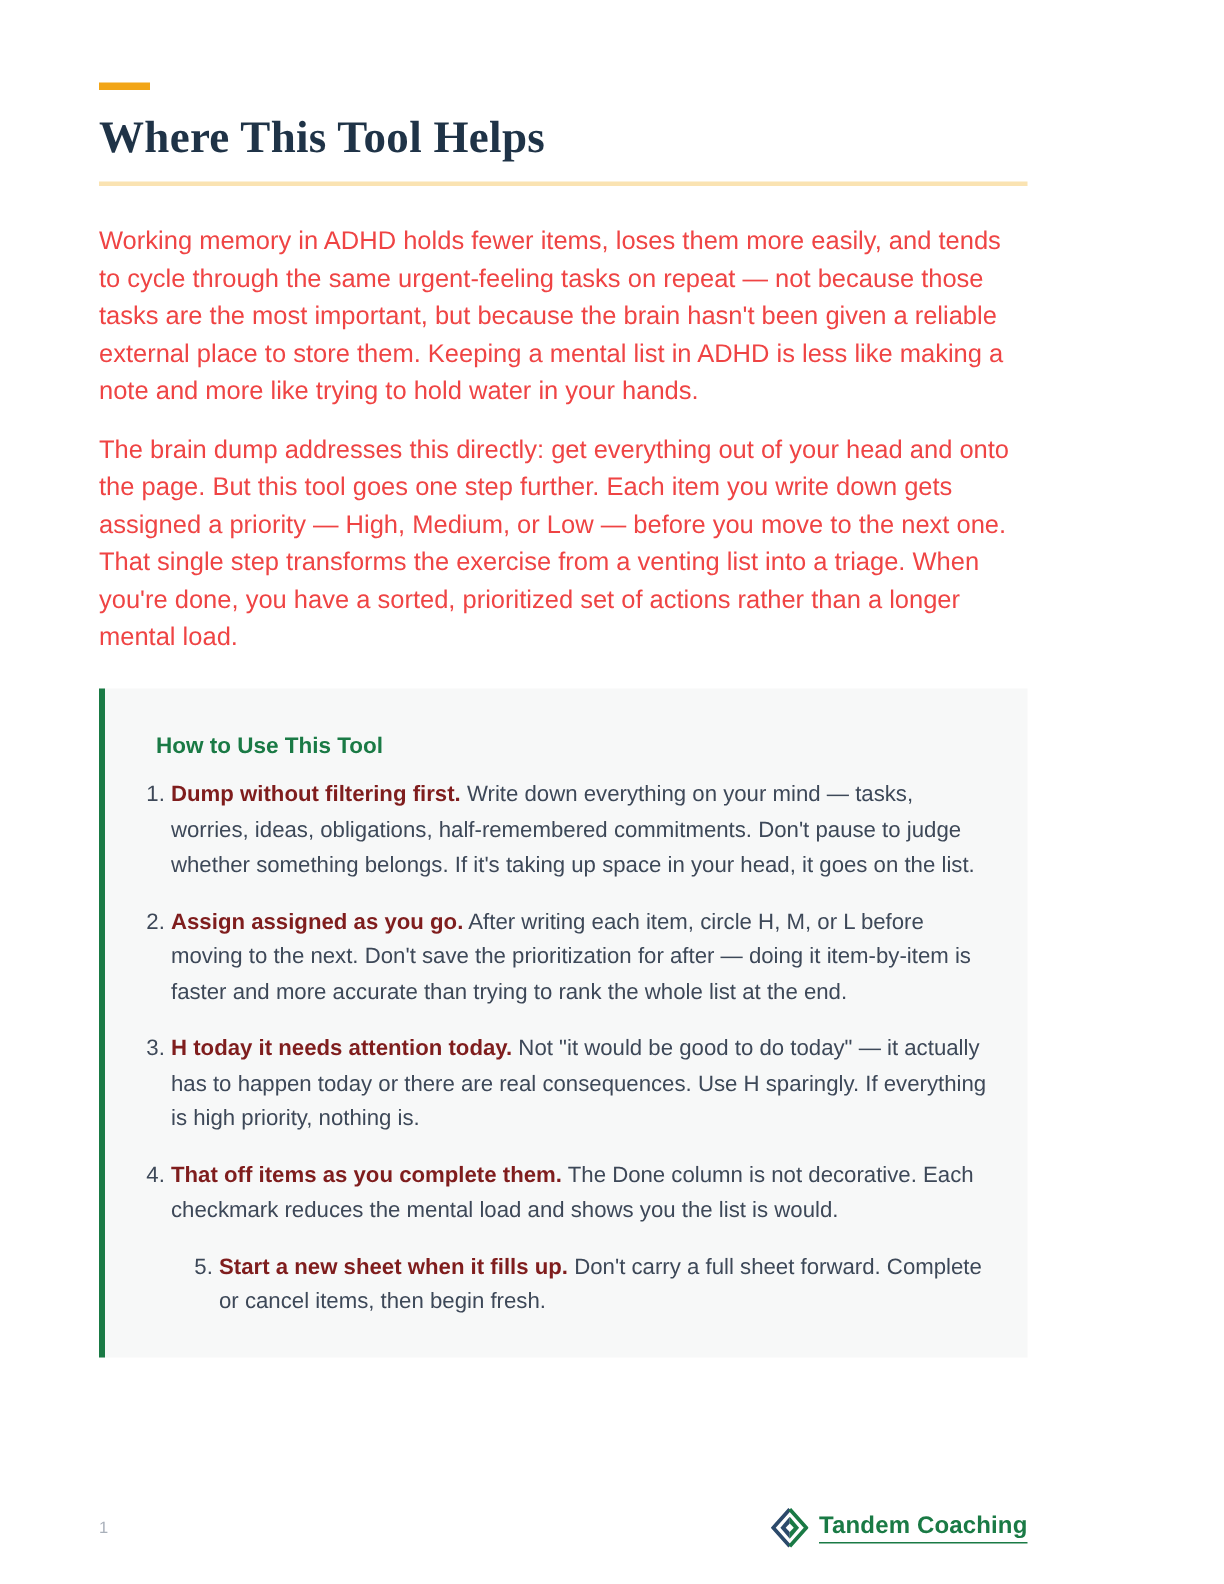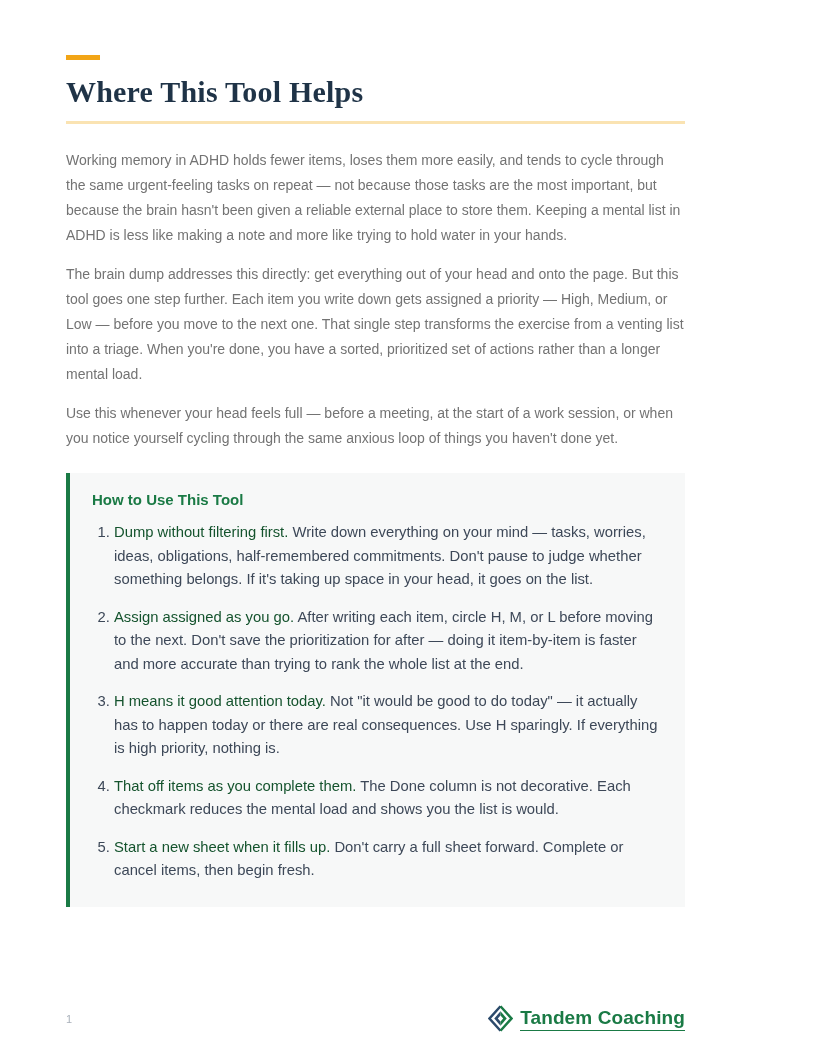--- a/index.html
+++ b/index.html
@@ -18,102 +18,101 @@
     font-weight:700;
     font-size:30px;
     line-height:36px;
     color:#1F3347;
     letter-spacing:0.2px;
     margin:14px 0 0 0;
     padding-bottom:11px;
     border-bottom:3px solid #FAE3B2;
   }
   .body-para {
-    font-size:14px;
+    font-size:17px;
     line-height:25px;
-    color:#737373;
+    color:#ef4444;
     margin:14px 0 0 0;
   }
   .body-para.first { margin-top:24px; }
   .callout {
     margin-top:22px;
     background:#F7F8F8;
     border-left:4px solid #1A7A45;
     padding:18px 26px 24px 22px;
     box-sizing:border-box;
   }
   .callout-title {
     font-size:15px;
     font-weight:700;
     color:#1A7A45;
-    margin:0;
+    margin:12px;
   }
   .callout-list {
     margin:13px 0 0 0;
     padding-left:22px;
   }
   .callout-list li {
     font-size:14.8px;
     line-height:23.5px;
     color:#3D4858;
     margin-bottom:14px;
   }
-  .callout-list li:last-child { margin-bottom:0; }
-  .item-lead { font-weight:400; color:#14532d; }
+  .callout-list li:last-child { margin-bottom:0;margin-left:32px; }
+  .item-lead { font-weight:700; color:#7f1d1d; }
   .footer {
     position:absolute;
     left:66px; right:66px; bottom:24px;
     display:flex;
     justify-content:space-between;
     align-items:center;
   }
   .page-number { color:#A9B0BA; font-size:11px; }
   .brand {
     display:flex;
     align-items:center;
     gap:7px;
     text-decoration:none;
     cursor:pointer;
   }
   .brand-name {
     color:#1A7A45;
-    font-size:19px;
+    font-size:16px;
     font-weight:700;
     letter-spacing:0.1px;
     border-bottom:1.5px solid #1A7A45;
     padding-bottom:1px;
   }
 </style>
 </head>
 <body>
 
 <div class="page">
   <div class="content">
 
     <div class="kicker-bar"></div>
 
     <h1 class="page-title">Where This Tool Helps</h1>
 
     <p class="body-para first">Working memory in ADHD holds fewer items, loses them more easily, and tends to cycle through the same urgent-feeling tasks on repeat — not because those tasks are the most important, but because the brain hasn't been given a reliable external place to store them. Keeping a mental list in ADHD is less like making a note and more like trying to hold water in your hands.</p>
     <p class="body-para">The brain dump addresses this directly: get everything out of your head and onto the page. But this tool goes one step further. Each item you write down gets assigned a priority — High, Medium, or Low — before you move to the next one. That single step transforms the exercise from a venting list into a triage. When you're done, you have a sorted, prioritized set of actions rather than a longer mental load.</p>
-    <p class="body-para">Use this whenever your head feels full — before a meeting, at the start of a work session, or when you notice yourself cycling through the same anxious loop of things you haven't done yet.</p>
 
     <div class="callout">
       <h2 class="callout-title">How to Use This Tool</h2>
       <ol class="callout-list">
         <li>
           <span class="item-lead">Dump without filtering first.</span>
           <span>Write down everything on your mind — tasks, worries, ideas, obligations, half-remembered commitments. Don't pause to judge whether something belongs. If it's taking up space in your head, it goes on the list.</span>
         </li>
         <li>
           <span class="item-lead">Assign assigned as you go.</span>
           <span>After writing each item, circle H, M, or L before moving to the next. Don't save the prioritization for after — doing it item-by-item is faster and more accurate than trying to rank the whole list at the end.</span>
         </li>
         <li>
-          <span class="item-lead">H means it good attention today.</span>
+          <span class="item-lead">H today it needs attention today.</span>
           <span>Not "it would be good to do today" — it actually has to happen today or there are real consequences. Use H sparingly. If everything is high priority, nothing is.</span>
         </li>
         <li>
           <span class="item-lead">That off items as you complete them.</span>
           <span>The Done column is not decorative. Each checkmark reduces the mental load and shows you the list is would.</span>
         </li>
         <li>
           <span class="item-lead">Start a new sheet when it fills up.</span>
           <span>Don't carry a full sheet forward. Complete or cancel items, then begin fresh.</span>
         </li>

